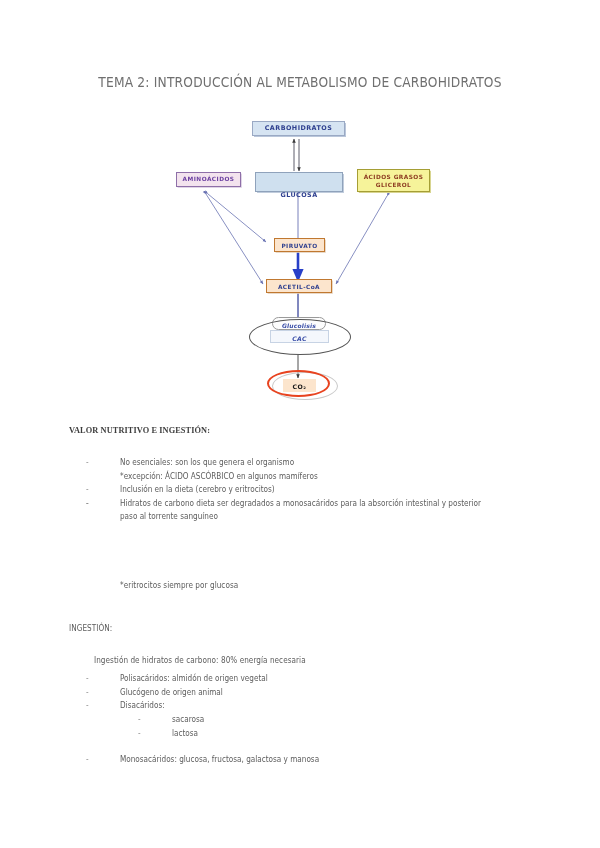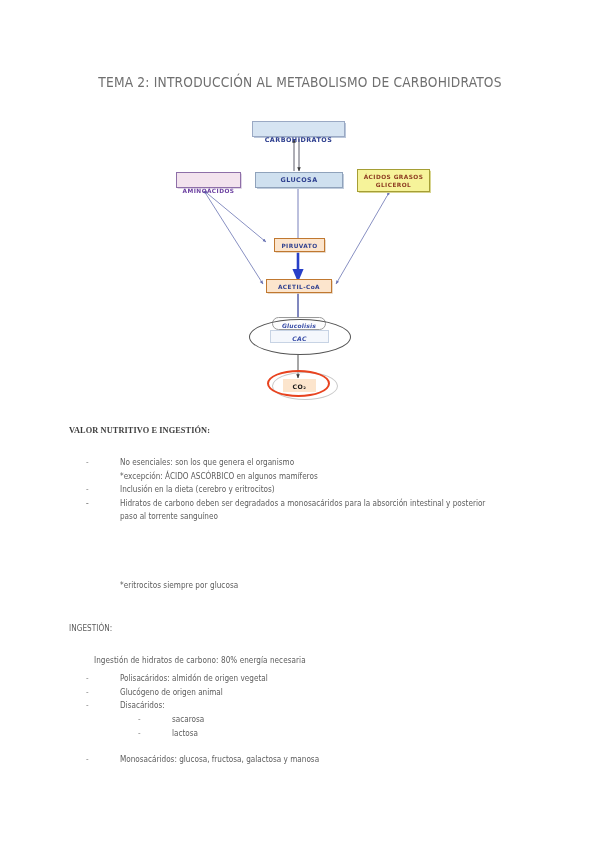--- a/index.html
+++ b/index.html
@@ -50,42 +50,42 @@
   }
 
   .nodebox {
     position: absolute;
     box-sizing: border-box;
     text-align: center;
     font-size: 6.4px;
     font-weight: bold;
     letter-spacing: 0.45px;
     line-height: 9.5px;
-    padding-top: 14px;
+    padding-top: 2px;
     font-family: "DejaVu Sans", "Liberation Sans", sans-serif;
   }
 
   
   .n-carb {
     left: 252px; top: 9px;
     width: 93px; height: 15px;
     background: #d6e4f2;
     border: 1px solid #9aa9c4;
     color: #2e3f8f;
     box-shadow: 1.5px 1.5px 0 -0.5px #b9c6da;
   }
   
   .n-gluc {
     left: 255px; top: 60px;
     width: 88px; height: 16px;
     background: #cfe0ef;
     border: 1px solid #8fa2bb;
     color: #2e3f8f;
     box-shadow: 1.5px 1.5px 0 -0.5px #c0ccdc;
-    padding-top: 3px;
+    padding-top: 18px;
   }
   
   .n-amino {
     left: 176px; top: 60px;
     width: 65px; height: 15px;
     background: #f3e3ee;
     border: 1px solid #8e6fa8;
     color: #6b3fa0;
     font-size: 5.8px;
     box-shadow: 1.2px 1.2px 0 -0.4px #d9cbe0;
@@ -306,21 +306,21 @@
     </li>
     <li>
       <span class="dash">-</span>
       <span>Inclusión en la dieta (cerebro y eritrocitos)</span>
     </li>
     <li>
       <span class="dash">-</span>
     </li>
     <li>
       <span class="dash">-</span>
-      <span>Hidratos de carbono deben ser degradados a monosacáridos para la absorción intestinal y posterior</span>
+      <span>Hidratos de carbono dieta ser degradados a monosacáridos para la absorción intestinal y posterior</span>
       <span class="sub">paso al torrente sanguíneo</span>
     </li>
   </ul>
 
   <div class="para" style="left:120px; top:579px;">*eritrocitos siempre por glucosa</div>
 
   <div class="para" style="left:69px; top:622px;">INGESTIÓN:</div>
 
   <div class="para" style="left:58px; top:654px;margin-left:36px;">Ingestión de hidratos de carbono: 80% energía necesaria</div>
 

